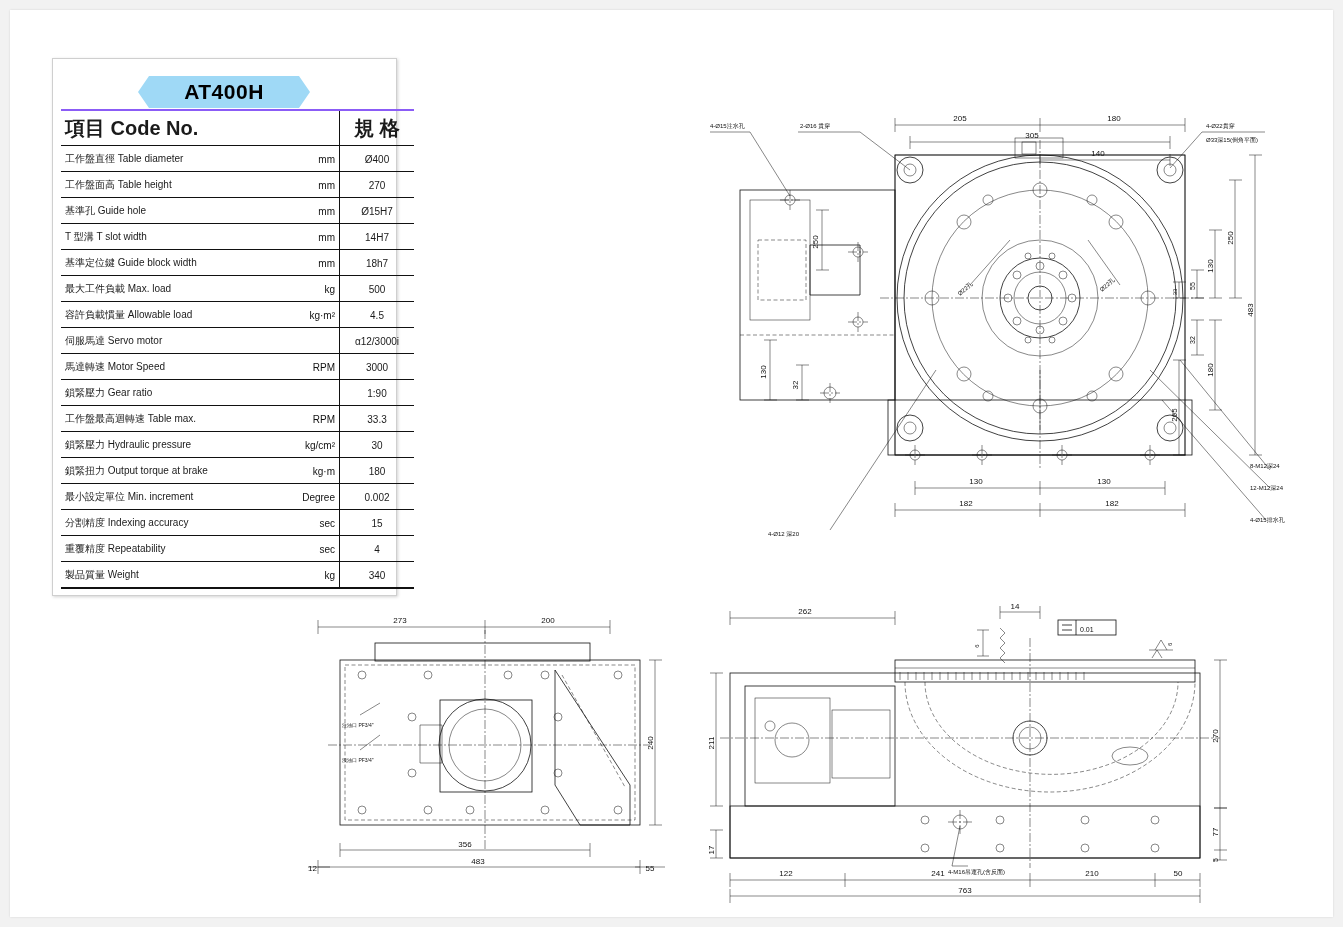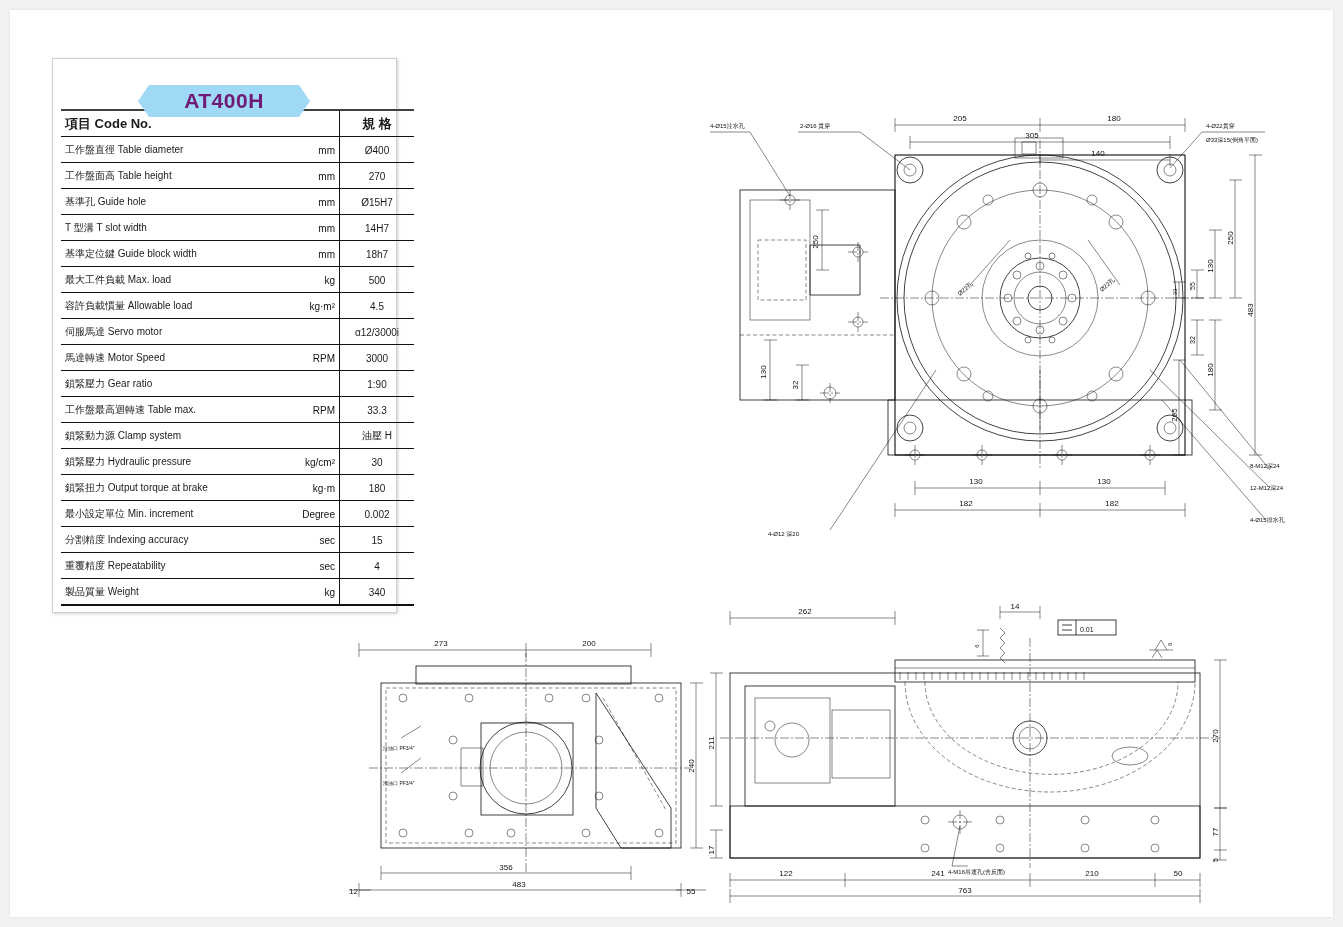--- a/index.html
+++ b/index.html
@@ -44,30 +44,30 @@
     box-sizing: border-box;
   }
   .model-badge-wrap {
     position: relative;
     height: 34px;
     margin: 2px 0 6px 0;
   }
   .model-badge {
     position: absolute;
     left: 88px;
-    top: 16px;
+    top: 7px;
     width: 150px;
     height: 32px;
     background: #9fd9f6;
     display: flex;
     align-items: center;
     justify-content: center;
     font-size: 21px;
     font-weight: bold;
-    color: #701a75;
+    color: #000000;
     letter-spacing: 0.5px;
   }
   .model-badge::before {
     content: "";
     position: absolute;
     left: -11px;
     top: 0;
     border-top: 16px solid transparent;
     border-bottom: 16px solid transparent;
     border-right: 11px solid #9fd9f6;
@@ -88,23 +88,23 @@
   }
   table.spec td {
     border-bottom: 1px solid #111;
     font-size: 10px;
     padding: 4px 4px 3px 4px;
     height: 18px;
     vertical-align: middle;
     white-space: nowrap;
   }
   table.spec tr:first-child td {
-    border-top: 2px solid #404040;
+    border-top: 2px solid #8b5cf6;
     font-weight: bold;
-    font-size: 13px;
+    font-size: 20px;
   }
   table.spec tr:last-child td { border-bottom: 2px solid #111; }
   td.c-item { width: 206px; overflow: hidden; }
   td.c-unit {
     width: 56px;
     text-align: right;
     font-size: 11.5px;
     border-right: 1px solid #111;
     padding-right: 6px;
     color: #111;
@@ -114,21 +114,21 @@
     text-align: center;
     font-size: 13.5px;
   }
   tr.hdr td.c-unit { border-right: 1px solid #111; }
 
   
   .dwg {
     position: absolute;
   }
   #dwg-top   { left: 700px; top: 60px; }
-  #dwg-front { left: 290px; top: 618px; margin-left: 41px; }
+  #dwg-front { left: 290px; top: 595px; }
   #dwg-side  { left: 690px; top: 588px; }
 
   svg text {
     font-family: "Liberation Sans", sans-serif;
     fill: #111;
   }
   .ln   { stroke: #111; fill: none; stroke-width: 0.8; }
   .ln-t { stroke: #111; fill: none; stroke-width: 0.5; }
   .ctr  { stroke: #111; fill: none; stroke-width: 0.5; stroke-dasharray: 9 2 2 2; }
   .hid  { stroke: #111; fill: none; stroke-width: 0.5; stroke-dasharray: 4 2.5; }
@@ -203,25 +203,20 @@
           </tr>
           <tr>
             <td class="c-item">鎖緊壓力 Gear ratio</td>
             <td class="c-unit"></td>
             <td class="c-val">1:90</td>
           </tr>
           <tr>
             <td class="c-item">工作盤最高迴轉速 Table max.</td>
             <td class="c-unit">RPM</td>
             <td class="c-val">33.3</td>
-          </tr>
-          <tr>
-            <td class="c-item">鎖緊動力源 Clamp system</td>
-            <td class="c-unit"></td>
-            <td class="c-val">油壓 H</td>
           </tr>
           <tr>
             <td class="c-item">鎖緊壓力 Hydraulic pressure</td>
             <td class="c-unit">kg/cm²</td>
             <td class="c-val">30</td>
           </tr>
           <tr>
             <td class="c-item">鎖緊扭力 Output torque at brake</td>
             <td class="c-unit">kg·m</td>
             <td class="c-val">180</td>

